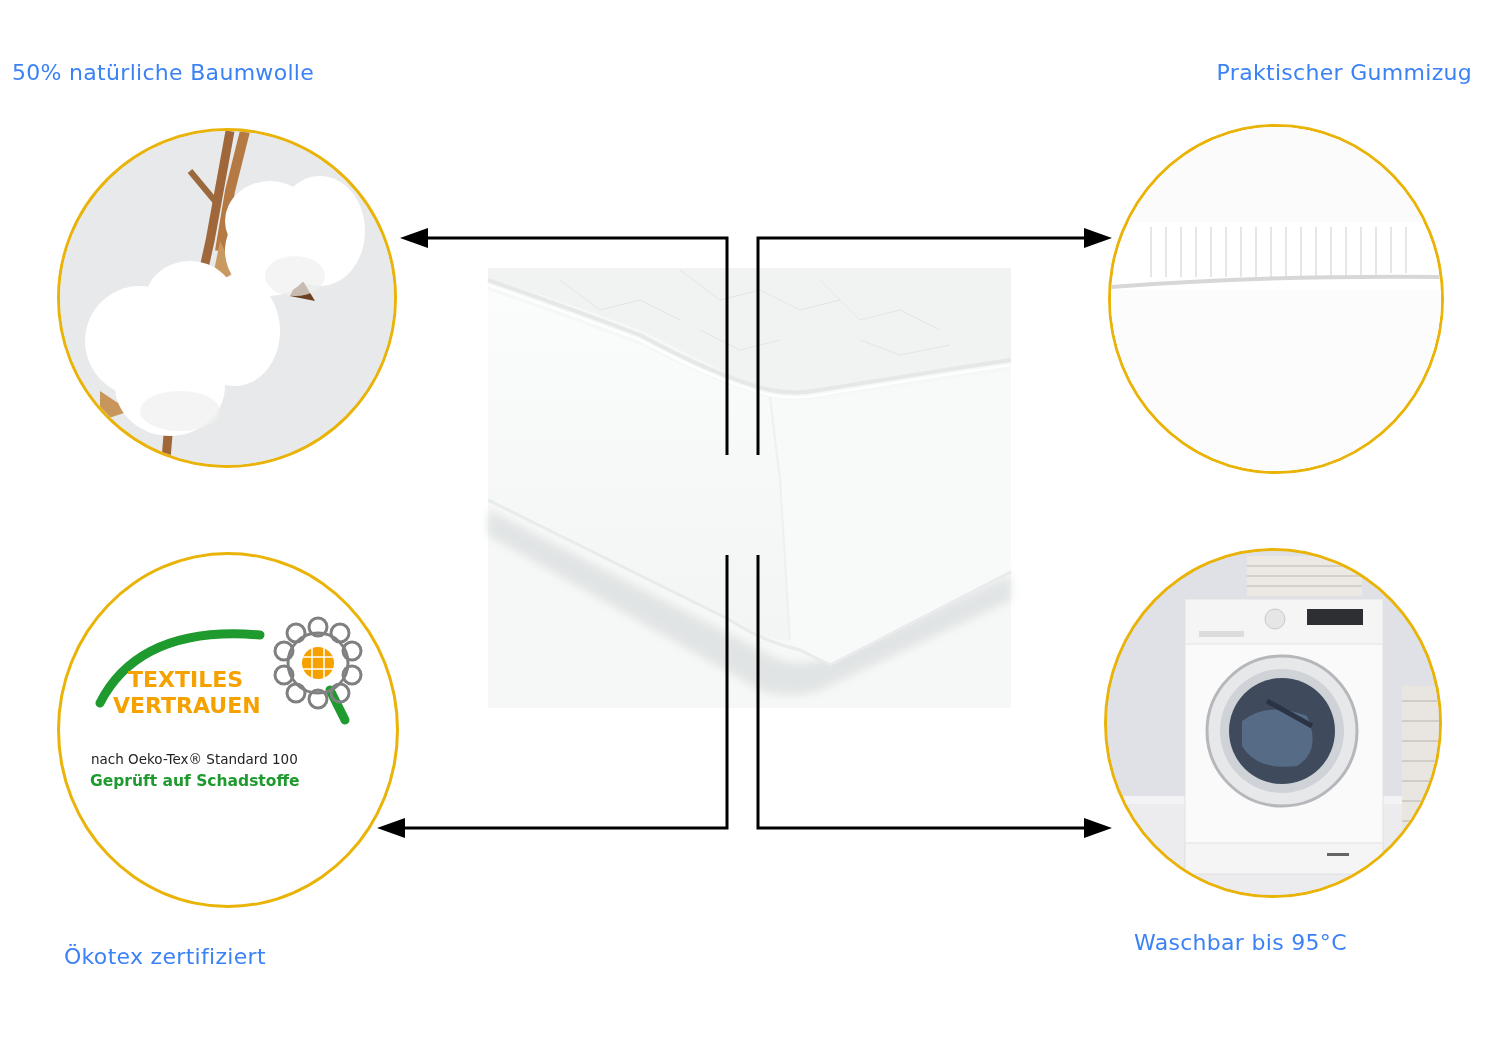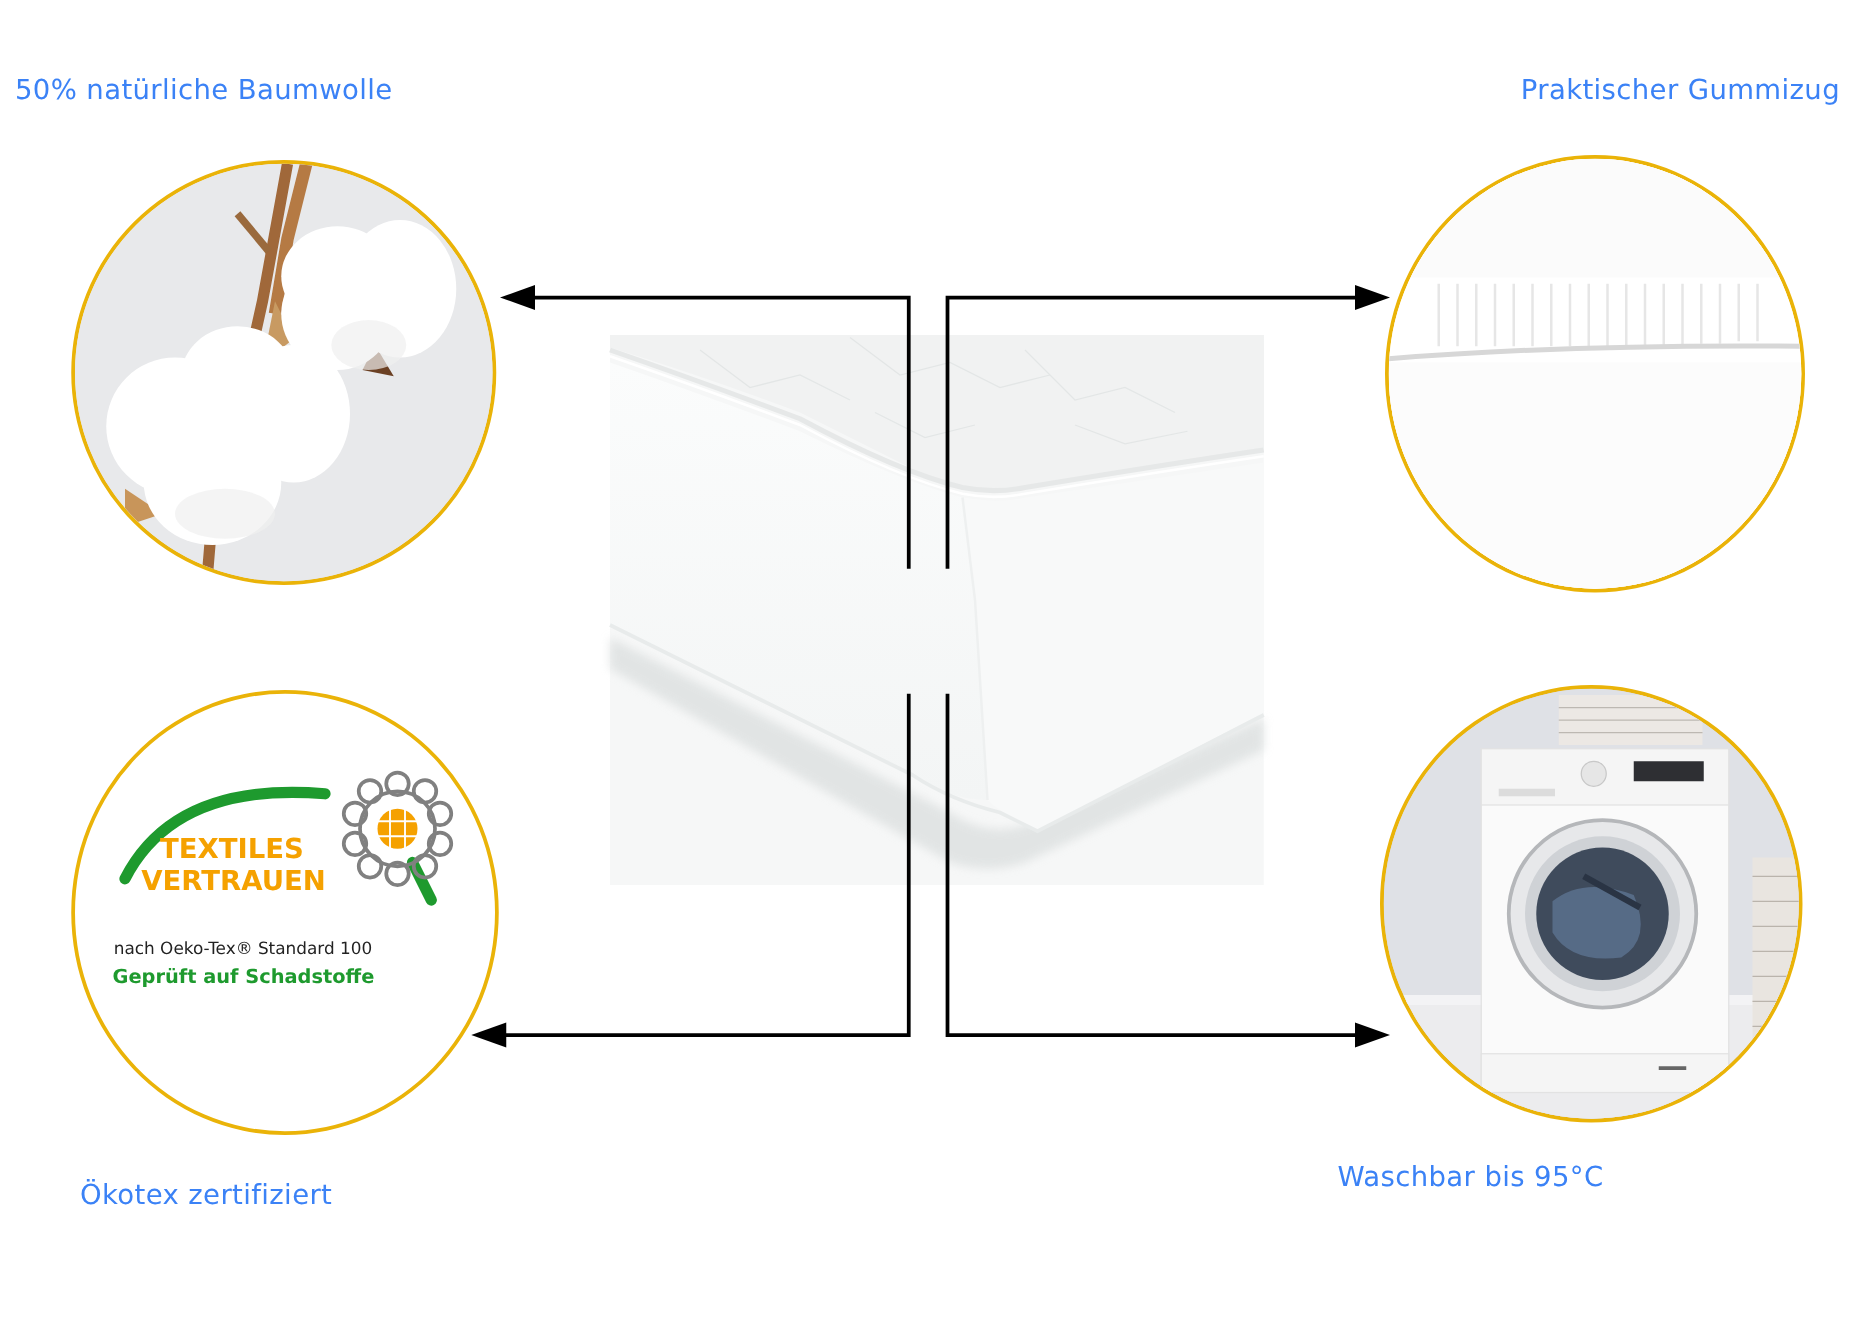--- a/index.html
+++ b/index.html
@@ -70,21 +70,21 @@
     <polygon points="400,238 428,228 428,248"></polygon>
     <polygon points="1112,238 1084,228 1084,248"></polygon>
     <polygon points="377,828 405,818 405,838"></polygon>
     <polygon points="1112,828 1084,818 1084,838"></polygon>
   </g>
 </svg>
 
 <div class="label" style="left:12px; top:60px;">50% natürliche Baumwolle</div>
 <div class="label" style="right:28px; top:60px;text-align:center;">Praktischer Gummizug</div>
 <div class="label" style="left:64px; top:944px;">Ökotex zertifiziert</div>
-<div class="label" style="left:1070px; top:930px;">Waschbar bis 95°C</div>
+<div class="label" style="left:1134px; top:930px;">Waschbar bis 95°C</div>
 
 <div class="circle" style="left:57px; top:128px; width:340px; height:340px; background:#e9eaec;">
   <svg width="340" height="340">
     <rect width="340" height="340" fill="#e8e9eb"></rect>
 
     <path d="M170 0 L150 110 L130 200 L110 280 L105 340" stroke="#a0683a" stroke-width="9" fill="none"></path>
     <path d="M185 0 L170 60 L160 120" stroke="#b57a44" stroke-width="10" fill="none"></path>
     <path d="M130 40 L155 70" stroke="#9a6a3d" stroke-width="6" fill="none"></path>
 
     <path d="M160 110 L175 140 L150 160 Z" fill="#c89a62"></path>

